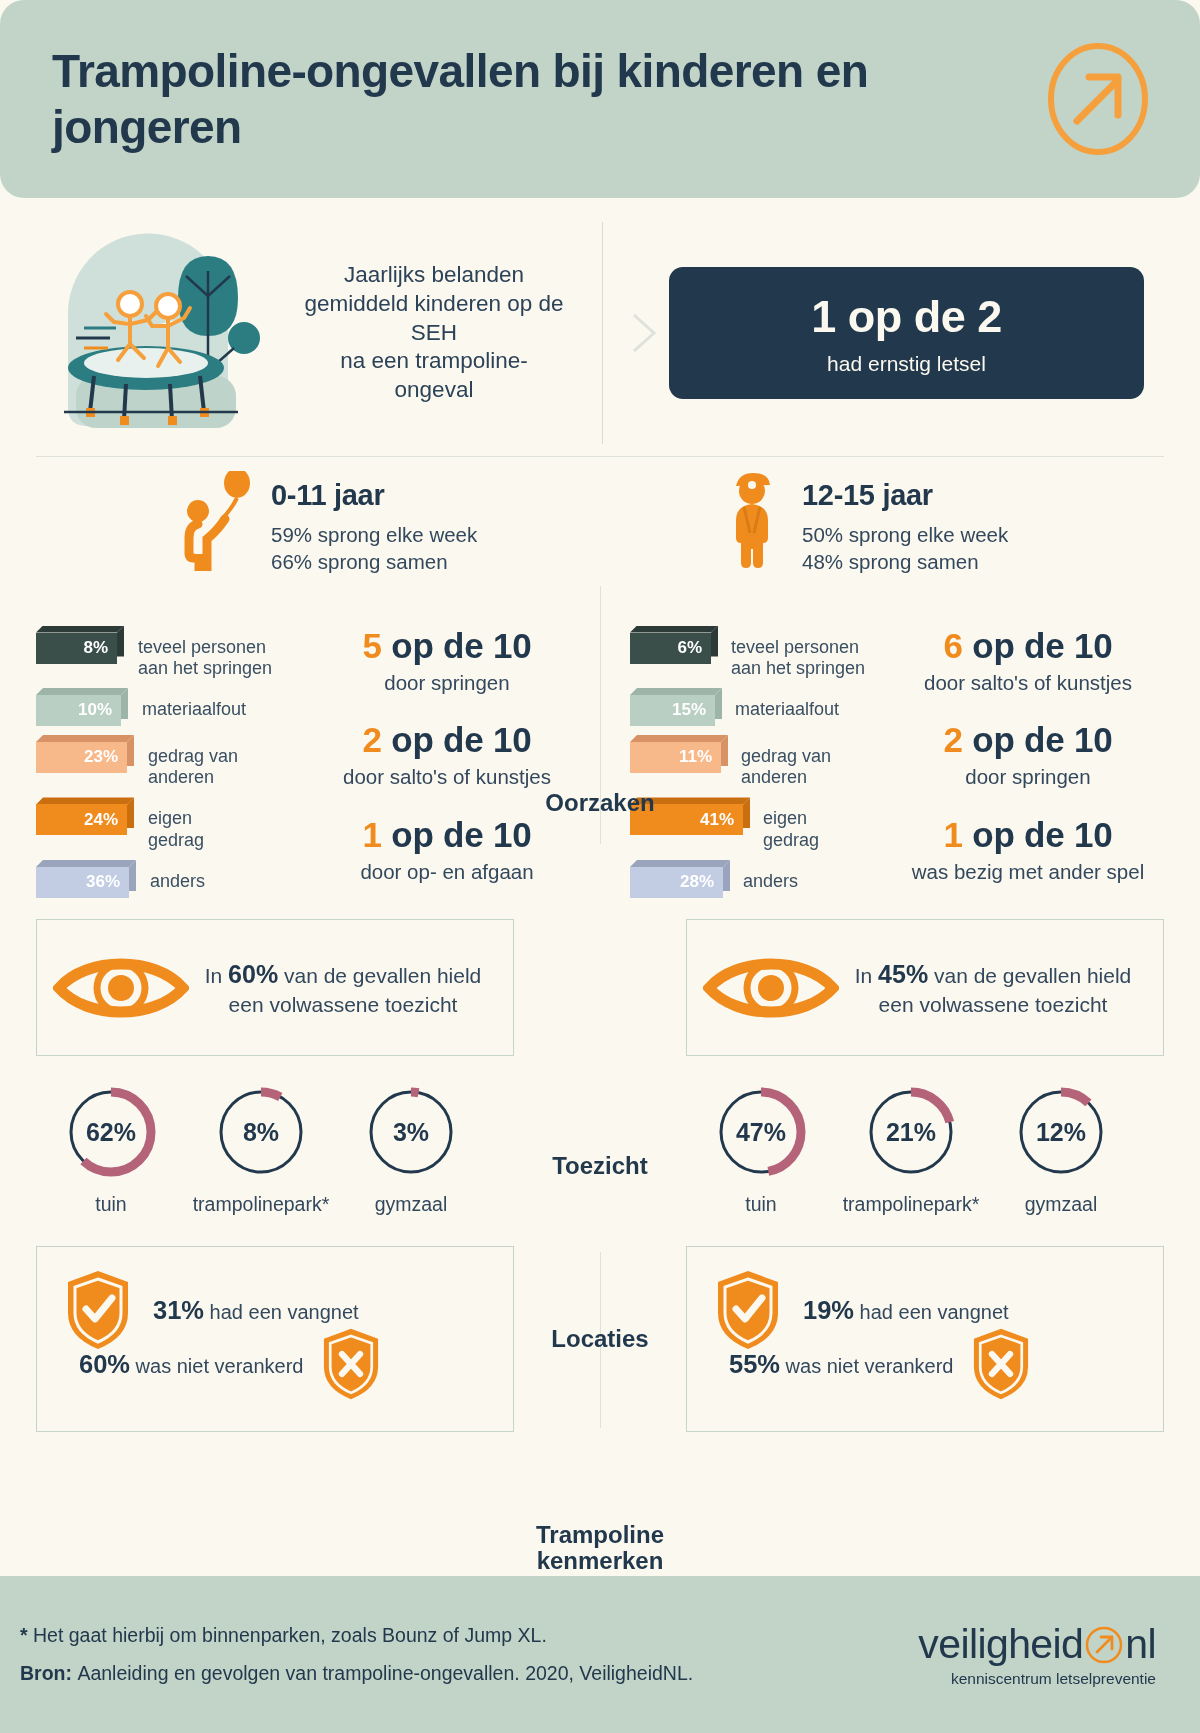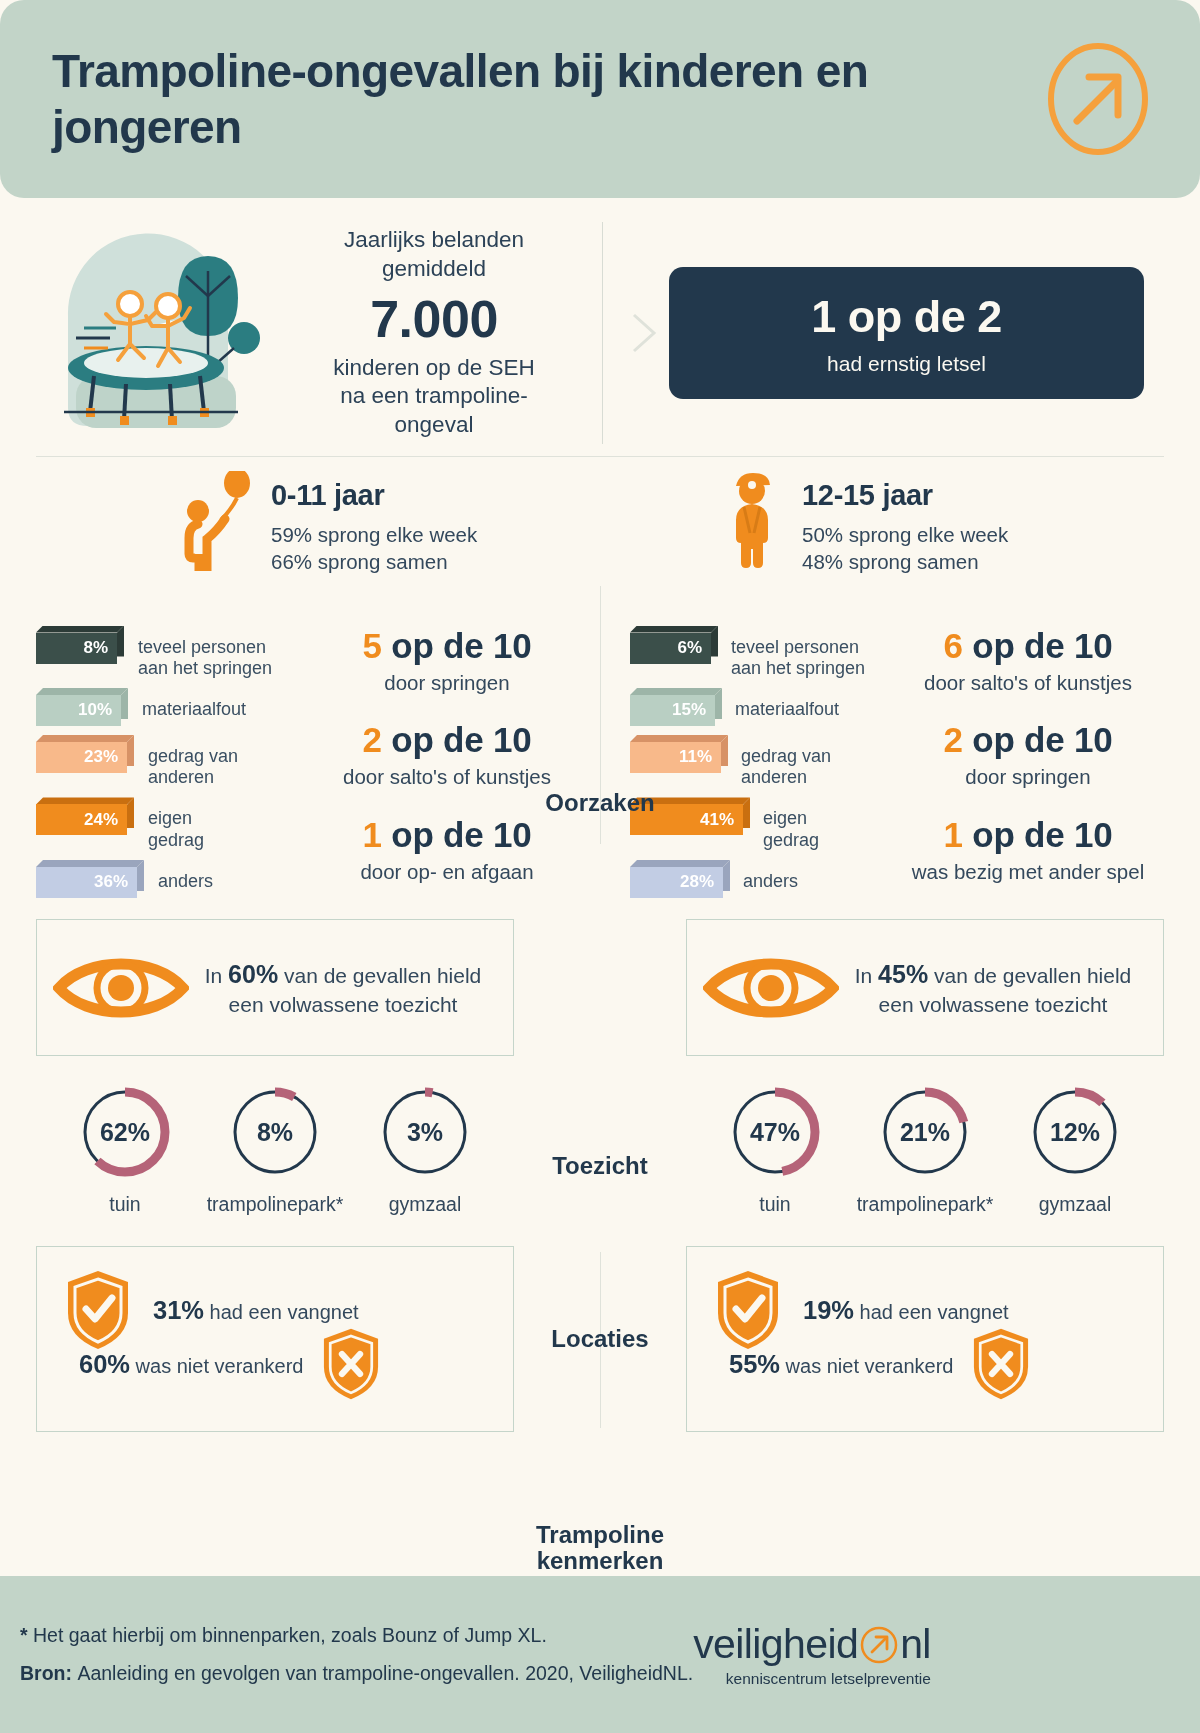--- a/index.html
+++ b/index.html
@@ -151,21 +151,21 @@
     height: 137px;
     display: flex; align-items: center;
     padding: 0 16px;
   }
   .eye { width: 136px; height: 72px; flex: 0 0 136px; }
   .eye-txt { flex: 1 1 auto; text-align: center; font-size: 21px; line-height: 1.32; color: #33485c; padding: 0 6px; }
   .eye-txt b { font-size: 25px; font-weight: 700; color: #22384c; }
 
   
   .donuts-row { display: flex; justify-content: space-between; position: relative; margin-top: 28px; }
-  .donut-group { width: 478px; display: flex; justify-content: center; }
+  .donut-group { width: 478px; display: flex; justify-content: flex-start; }
   .donut-item { text-align: center; width: 150px; }
   .donut { width: 96px; height: 96px; margin: 0 auto; position: relative; }
   .donut .dval {
     position: absolute; inset: 0;
     display: flex; align-items: center; justify-content: center;
     font-size: 25px; font-weight: 700; color: #22384c;
   }
   .donut-cap { font-size: 19.5px; color: #33485c; margin-top: 13px; }
 
   
@@ -184,21 +184,21 @@
   .shield.sm { width: 60px; height: 74px; flex: 0 0 60px; }
   .ktxt { font-size: 20px; color: #33485c; margin-left: 22px; white-space: nowrap; }
   .ktxt b { font-size: 25.5px; font-weight: 700; color: #22384c; }
   .ktxt.pre { margin-left: 0; margin-right: 18px; }
 
   
   .footer {
     position: absolute; left: 0; right: 0; bottom: 0;
     height: 157px;
     background: #c2d4c8;
-    display: flex; align-items: center; 
+    display: flex; align-items: center; justify-content: space-between;
     padding: 0 44px 0 16px;
   }
   .foot-left { font-size: 19.5px; line-height: 1.9; color: #22384c; padding-left: 4px; }
   .foot-left b { font-weight: 700; }
   .brand { text-align: right; }
   .brand-main { font-size: 41px; letter-spacing: -0.6px; color: #22384c; display: flex; align-items: center; }
   .brand-sub { font-size: 15.5px; color: #22384c; margin-top: 2px; }
   .brand-badge { width: 40px; height: 40px; margin: 0 1px; }
 </style>
 </head>
@@ -247,21 +247,20 @@
         </g>
         <line x1="26" y1="102" x2="58" y2="102" stroke="#2b7d81" stroke-width="3"></line>
         <line x1="18" y1="112" x2="52" y2="112" stroke="#22384c" stroke-width="3"></line>
         <line x1="26" y1="122" x2="50" y2="122" stroke="#f08c1e" stroke-width="3"></line>
       </svg>
     </span>
 
     <div class="top-text">
       <span>Jaarlijks belanden</span><br>
       <span>gemiddeld</span>
-      <span class="big7">7.000</span>
       <span>kinderen op de SEH</span><br>
       <span>na een trampoline-</span><br>
       <span>ongeval</span>
     </div>
 
     <div class="vdiv-top"></div>
 
     <span class="chev">
       <svg viewBox="0 0 30 44" width="30" height="44">
         <path d="M5 4 L25 22 L5 40" fill="none" stroke="#dfe2da" stroke-width="3"></path>
@@ -354,21 +353,21 @@
         </div>
         <div class="barrow">
           <div class="bar3d" id="L3" style="width: 98px;">
               <div class="topf" style="background:#c96f10"></div>
               <div class="sidef" style="background:#c96f10"></div>
               <div class="face" style="background:#f08c1e">24%</div>
             </div>
           <div class="barlabel">eigen<br>gedrag</div>
         </div>
         <div class="barrow">
-          <div class="bar3d" id="L4" style="width: 108px; text-align: right;">
+          <div class="bar3d" id="L4" style="width: 100px; text-align: right;">
               <div class="topf" style="background:#9aa5bd"></div>
               <div class="sidef" style="background:#9aa5bd"></div>
               <div class="face" style="background:#c2cde4">36%</div>
             </div>
           <div class="barlabel">anders</div>
         </div>
       </div>
       <div class="ratios">
         <div class="ratio">
           <div class="ratio-top"><span class="num">5</span> <span>op de 10</span></div>

